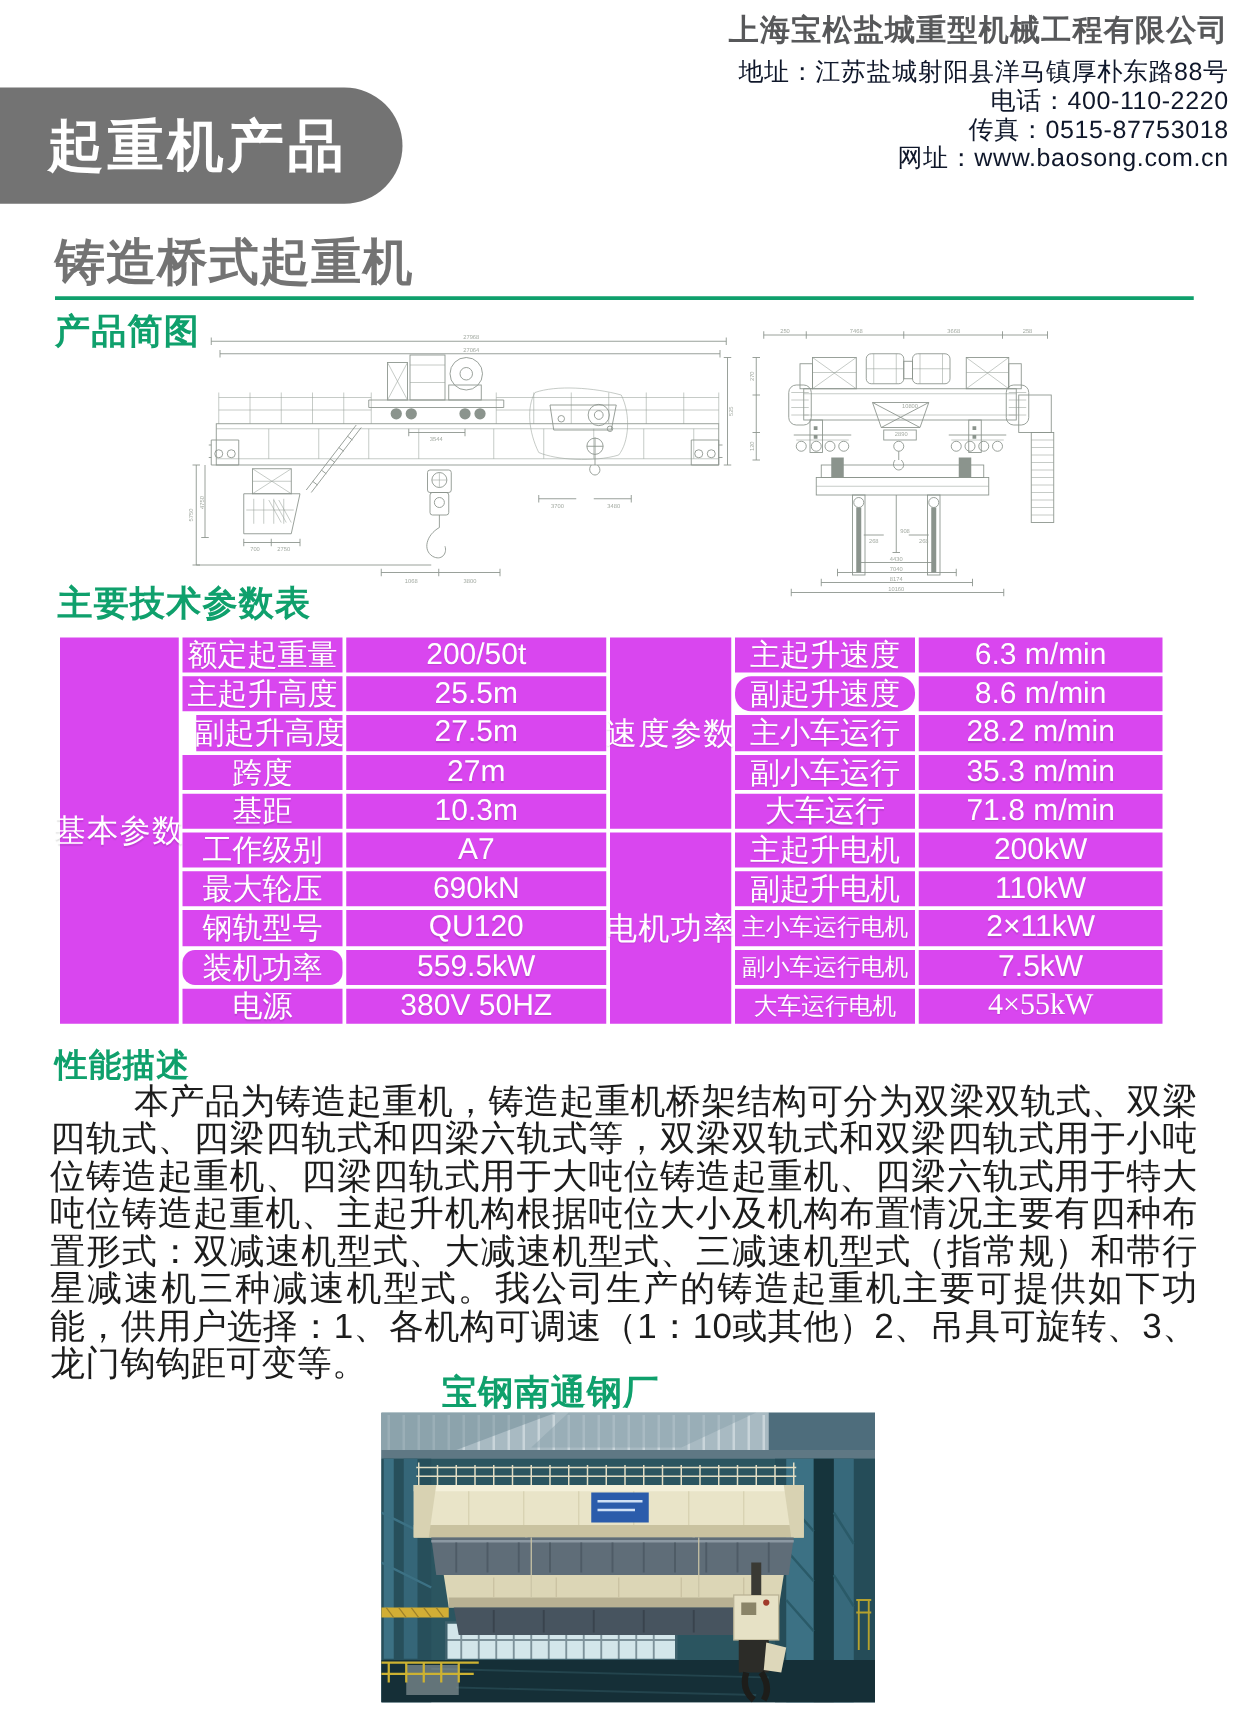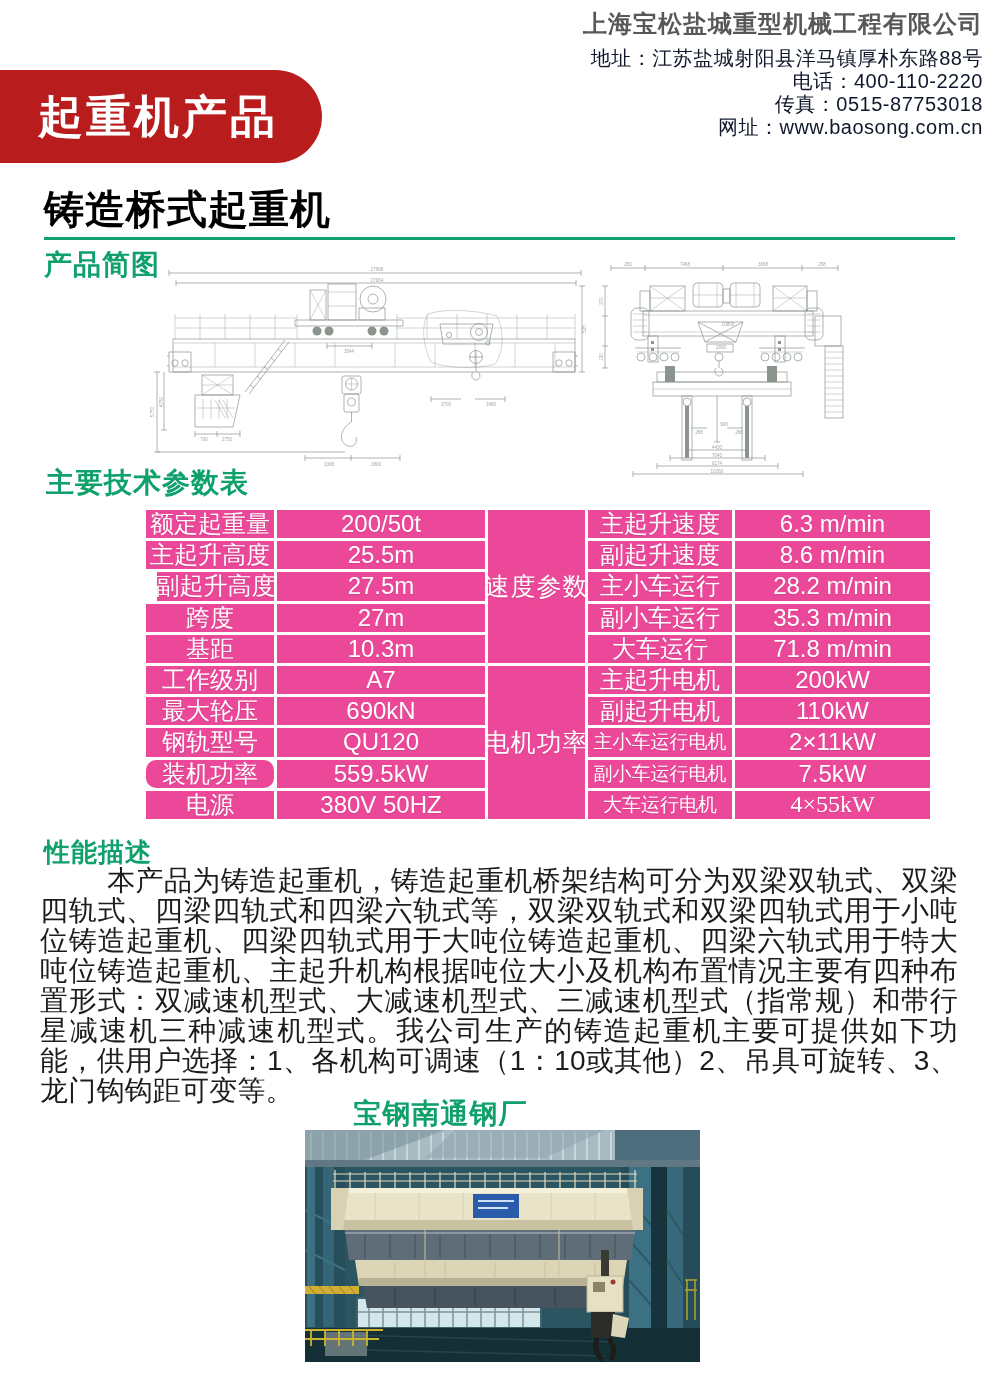--- a/index.html
+++ b/index.html
@@ -8,26 +8,26 @@
     background:#ffffff;overflow:hidden;
     font-family:"Liberation Sans","DejaVu Sans",sans-serif;
   }
   
   .company-block{position:absolute;top:8px;right:14px;text-align:right;}
   .company-name{font-size:24px;font-weight:bold;color:#57585a;letter-spacing:1px;margin:0 0 7px 0;}
   .company-line{font-size:20px;color:#0f172a;line-height:23px;letter-spacing:.5px;}
   
   .badge{
     position:absolute;left:0;top:70px;width:322px;height:93px;
-    background:#b91c1c;border-radius:0 47px 47px 0;
+    background:#737373;border-radius:0 47px 47px 0;
     display:flex;align-items:center;padding-left:38px;box-sizing:border-box;
   }
   .badge-label{color:#fff;font-size:45px;font-weight:bold;letter-spacing:3px;}
   
-  .product-title{position:absolute;left:44px;top:182px;font-size:40px;font-weight:bold;color:#000000;letter-spacing:1px;}
+  .product-title{position:absolute;left:44px;top:182px;font-size:40px;font-weight:bold;color:#737373;letter-spacing:1px;}
   .rule{position:absolute;left:44px;top:237px;width:911px;height:3px;background:#0fa06c;}
   
   .sec-title{position:absolute;font-size:28px;font-weight:bold;color:#0fa06c;letter-spacing:1px;}
   #sec-diagram{left:44px;top:246px;}
   #sec-params{left:46px;top:464px;}
   #sec-perf{left:44px;top:835px;font-size:26px;}
   
   .drawing{position:absolute;}
   #drawing-front{left:145px;top:262px;}
   #drawing-end{left:595px;top:256px;}
@@ -36,21 +36,21 @@
   .dwg-f{fill:#8b948d;stroke:none;}
   .dwg-h{stroke:#9aa29b;stroke-width:.45;fill:none;}
   .dim{font-size:4.6px;fill:#a2a9a1;stroke:none;font-family:"Liberation Sans",sans-serif;}
   
   #params-grid{
     position:absolute;left:48px;top:510px;
     display:grid;grid-template-columns:95px 128px 208px 97px 144px 195px;
     grid-template-rows:repeat(10,28.2px);gap:3px;background:#fff;
   }
   .cell{
-    background:#ec4899;color:#fff;display:flex;align-items:center;justify-content:center;
+    background:#d946ef;color:#fff;display:flex;align-items:center;justify-content:center;
     font-size:24px;white-space:nowrap;text-shadow:0 1px 1px rgba(0,0,0,.12);
   }
   .cell.group{font-size:25px;letter-spacing:1px;}
   .cell.small{font-size:19px;}
   
   #perf-text{
     position:absolute;left:40px;top:866px;width:918px;margin:0;
     font-size:28px;line-height:30px;color:#1c1c1c;text-align:justify;
     text-indent:2.4em;letter-spacing:.2px;
   }
@@ -244,20 +244,21 @@
       <text class="dim" x="122" y="216.5" text-anchor="middle">10160</text>
 
       <path class="dwg" d="M10 30 V112 M7 30 H13 M7 60 H13 M7 90 H13 M7 112 H13"></path>
       <text class="dim" transform="rotate(-90 8 45)" x="8" y="45" text-anchor="middle">270</text>
       <text class="dim" transform="rotate(-90 8 101)" x="8" y="101" text-anchor="middle">120</text>
     </svg>
   </div>
 
   <div class="sec-title" id="sec-params">主要技术参数表</div>
   <div id="params-grid">
+      <div class="cell group" style="grid-area: 1 / 1 / 11;">基本参数</div>
       <div class="cell label" style="grid-area: 1 / 2;">额定起重量</div>
       <div class="cell value" style="grid-area: 1 / 3;">200/50t</div>
       <div class="cell label" style="grid-area: 2 / 2;">主起升高度</div>
       <div class="cell value" style="grid-area: 2 / 3;">25.5m</div>
       <div class="cell label" style="grid-area: 3 / 2; margin-left: 11px;">副起升高度</div>
       <div class="cell value" style="grid-area: 3 / 3;">27.5m</div>
       <div class="cell label" style="grid-area: 4 / 2;">跨度</div>
       <div class="cell value" style="grid-area: 4 / 3;">27m</div>
       <div class="cell label" style="grid-area: 5 / 2;">基距</div>
       <div class="cell value" style="grid-area: 5 / 3;">10.3m</div>
@@ -268,21 +269,21 @@
       <div class="cell label" style="grid-area: 8 / 2;">钢轨型号</div>
       <div class="cell value" style="grid-area: 8 / 3;">QU120</div>
       <div class="cell label" style="grid-area: 9 / 2; border-radius: 10px;">装机功率</div>
       <div class="cell value" style="grid-area: 9 / 3;">559.5kW</div>
       <div class="cell label" style="grid-area: 10 / 2;">电源</div>
       <div class="cell value" style="grid-area: 10 / 3;">380V 50HZ</div>
       <div class="cell group" style="grid-area: 6 / 4 / 11;">电机功率</div>
       <div class="cell group" style="grid-area: 1 / 4 / 6;">速度参数</div>
       <div class="cell label" style="grid-area: 1 / 5;">主起升速度</div>
       <div class="cell value" style="grid-area: 1 / 6;">6.3 m/min</div>
-      <div class="cell label" style="grid-area: 2 / 5;">副起升速度</div>
+      <div class="cell label" style="grid-area: 2 / 5; border-radius: 13px;">副起升速度</div>
       <div class="cell value" style="grid-area: 2 / 6;">8.6 m/min</div>
       <div class="cell label" style="grid-area: 3 / 5;">主小车运行</div>
       <div class="cell value" style="grid-area: 3 / 6;">28.2 m/min</div>
       <div class="cell label" style="grid-area: 4 / 5;">副小车运行</div>
       <div class="cell value" style="grid-area: 4 / 6;">35.3 m/min</div>
       <div class="cell label" style="grid-area: 5 / 5;">大车运行</div>
       <div class="cell value" style="grid-area: 5 / 6;">71.8 m/min</div>
       <div class="cell label" style="grid-area: 6 / 5;">主起升电机</div>
       <div class="cell value" style="grid-area: 6 / 6;">200kW</div>
       <div class="cell label" style="grid-area: 7 / 5;">副起升电机</div>

